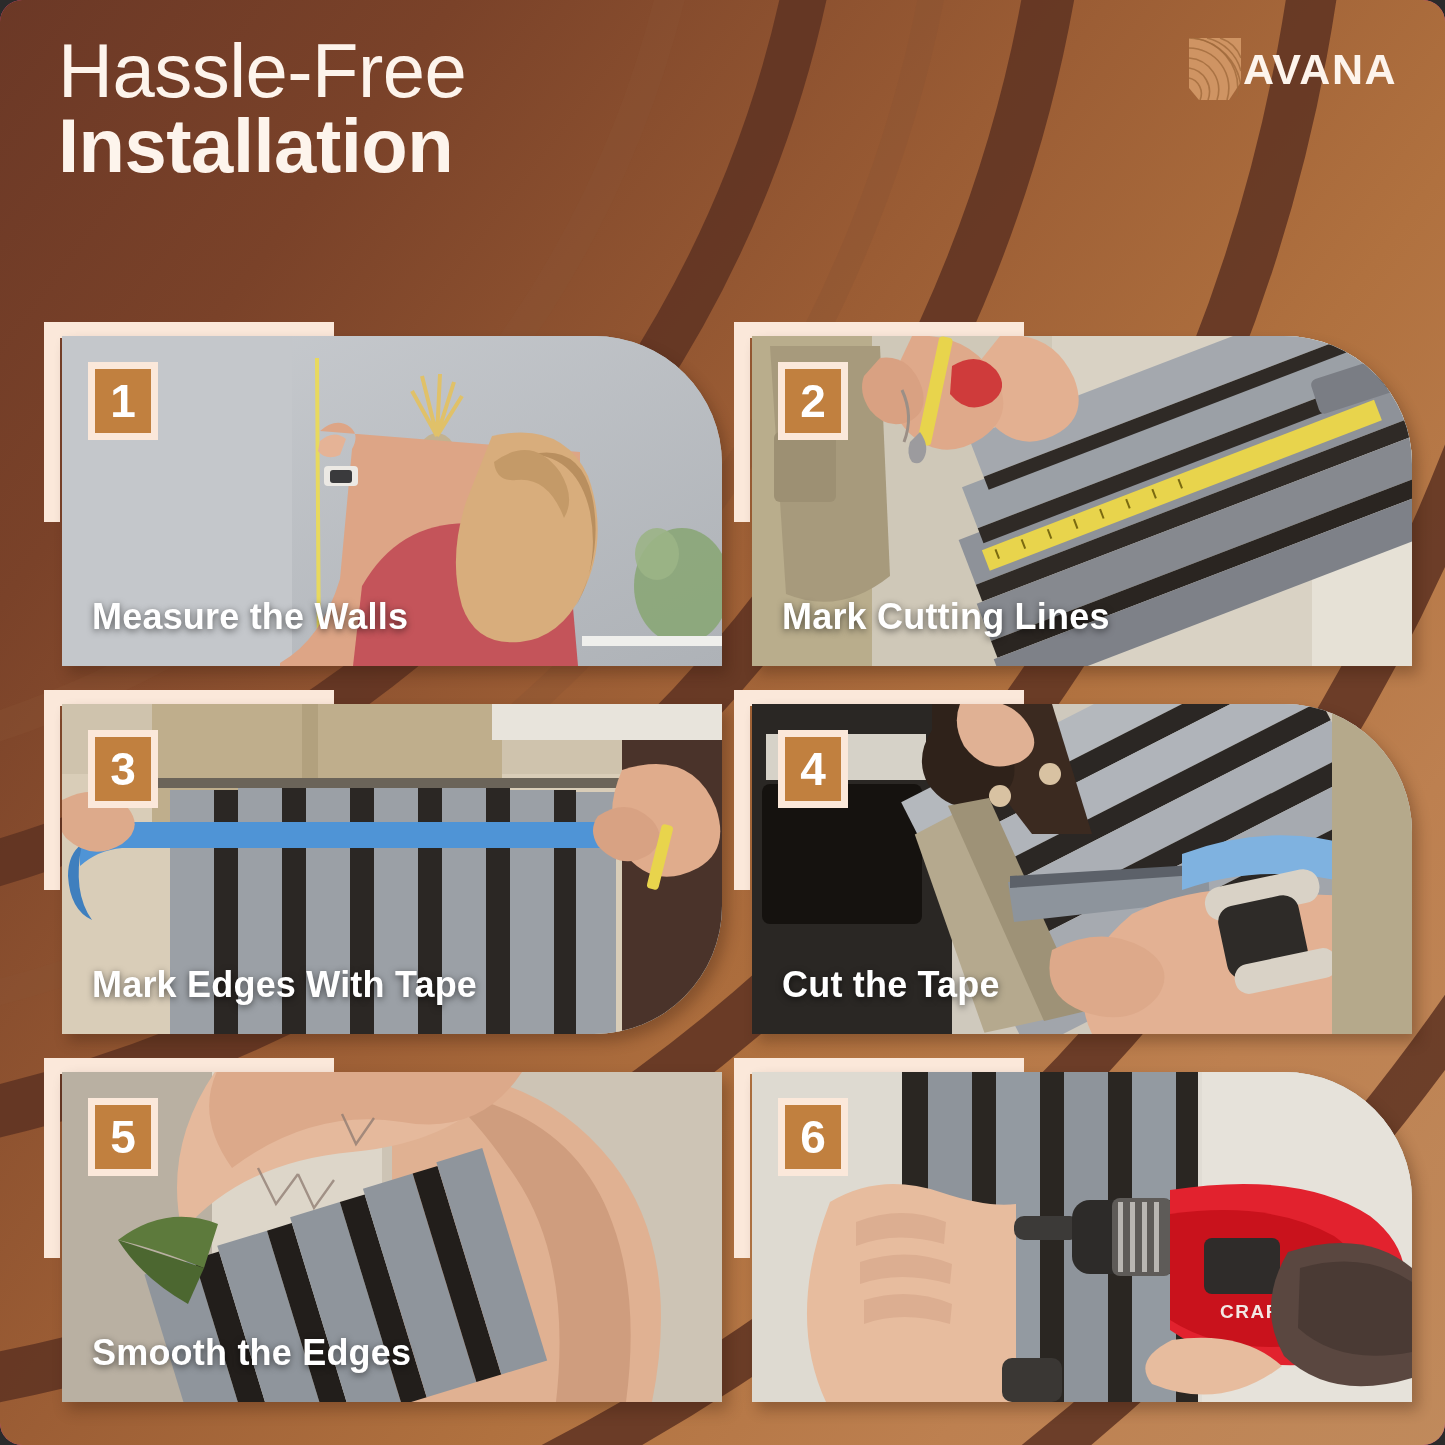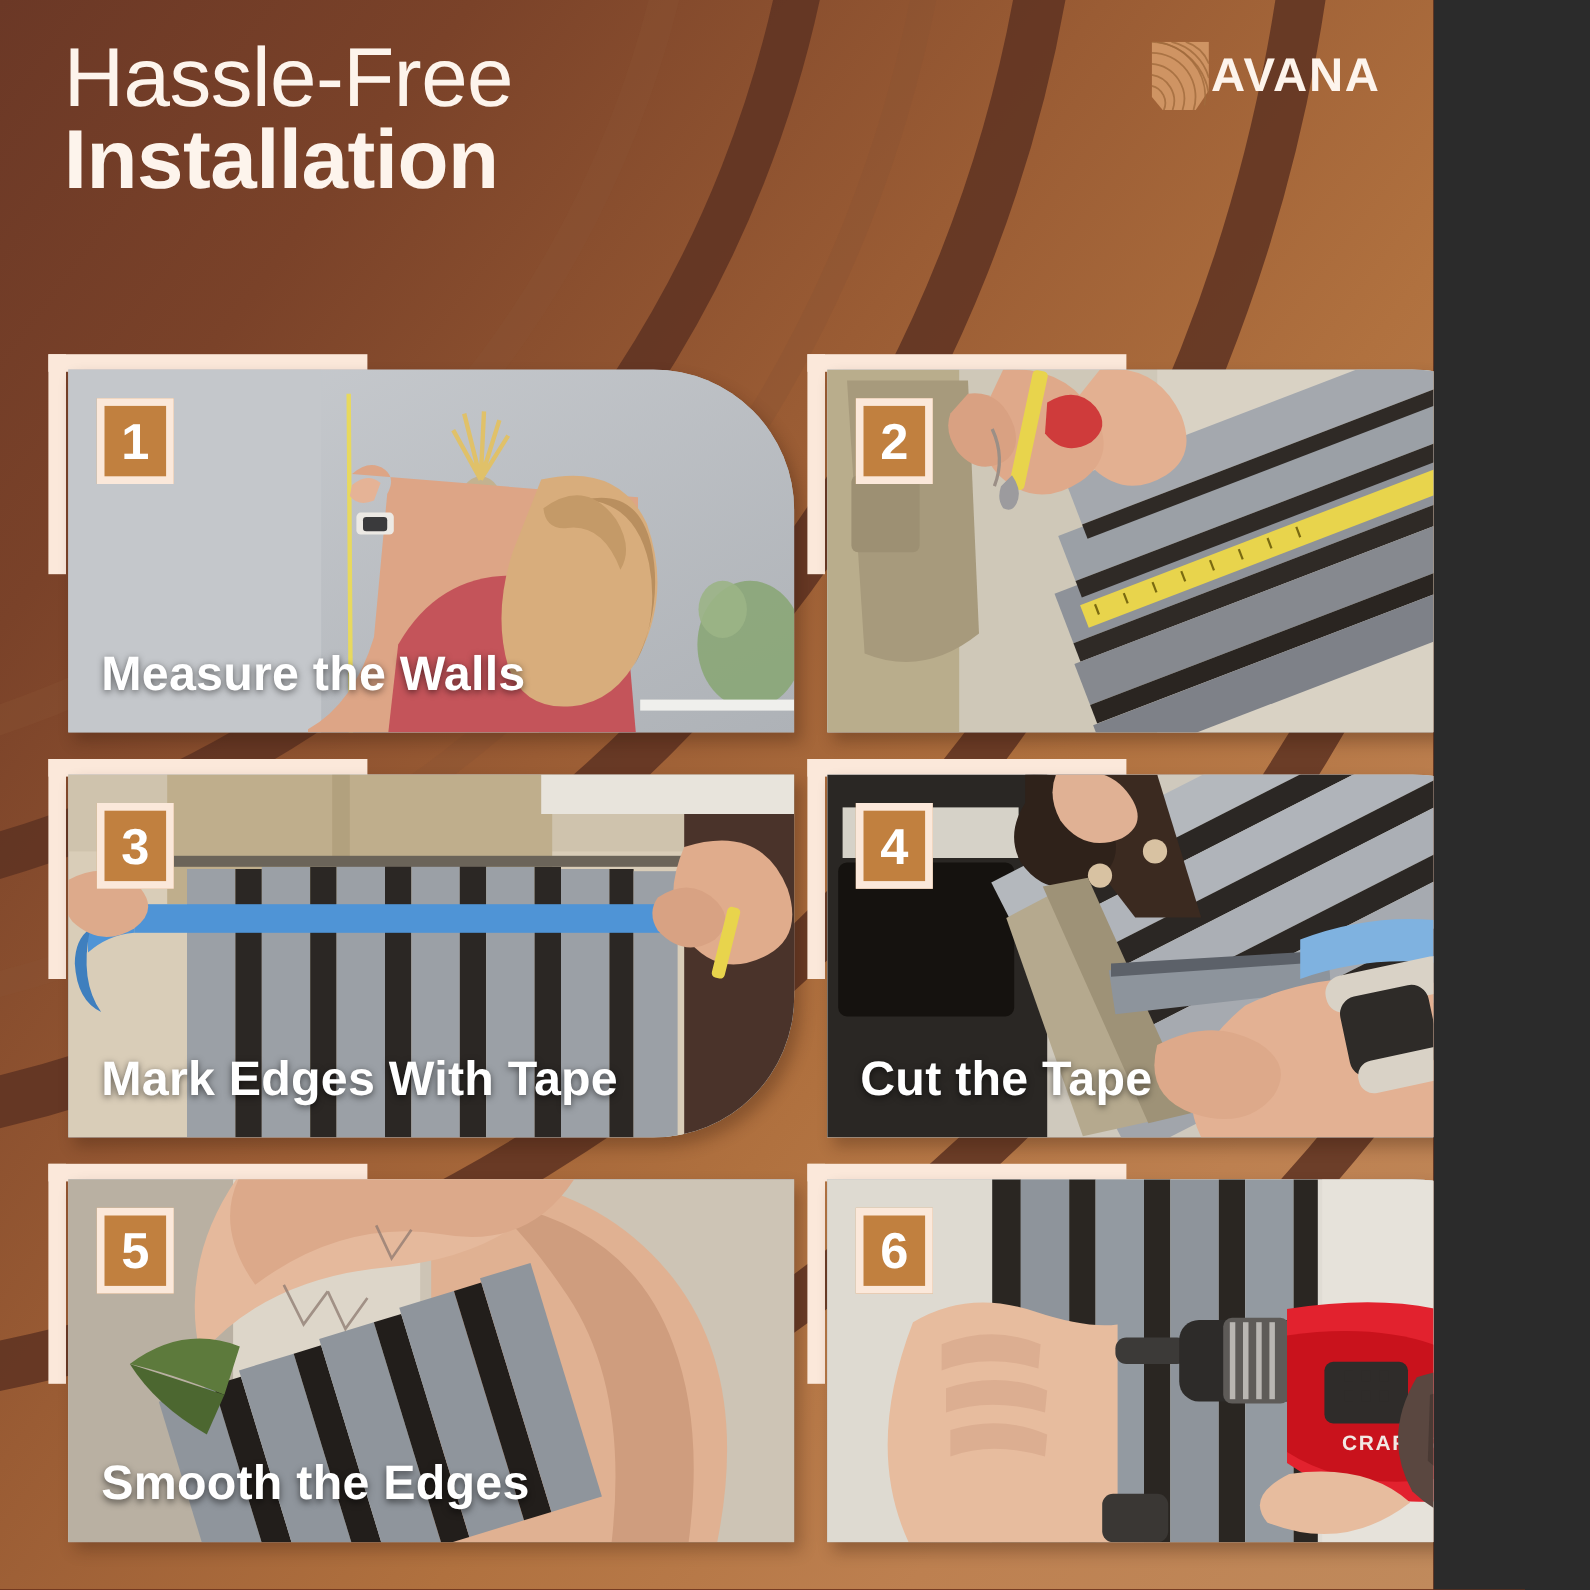--- a/index.html
+++ b/index.html
@@ -4,25 +4,26 @@
 <style>
   html, body {
     margin: 0;
     padding: 0;
     background: #2b2b2b;
   }
   * { box-sizing: border-box; }
 
   .poster {
     position: relative;
-    width: 1303px;
+    width: 1445px;
     height: 1445px;
     overflow: hidden;
     font-family: "Liberation Sans", sans-serif;
-    background: #c2410c;
+    background: #ec4899;
+    border-radius: 22px;
   }
 
   
   .bg-layer {
     position: absolute;
     inset: 0;
     overflow: hidden;
   }
   .bg-base {
     position: absolute;
@@ -155,21 +156,21 @@
     font-size: 46px;
     font-weight: 700;
     line-height: 1;
   }
 
   .caption {
     position: absolute;
     left: 30px;
     bottom: 28px;
     color: #FFFFFF;
-    font-size: 44px;
+    font-size: 36px;
     font-weight: 700;
     letter-spacing: 0.2px;
     text-shadow: 0 2px 7px rgba(0,0,0,0.55);
     z-index: 3;
     white-space: nowrap;
   }
 </style>
 </head>
 <body>
 
@@ -295,20 +296,21 @@
             <path d="M128 22 q30 -4 42 30 q6 22 -10 32 q-24 12 -42 -10 q-12 -18 -6 -34 z" fill="#d9a182"></path>
             <rect x="176" y="0" width="14" height="110" rx="4" fill="#e8d44c" transform="rotate(12 183 55)"></rect>
             <path d="M200 30 q26 -16 44 4 q14 18 -4 32 q-24 14 -42 -8 z" fill="#cf3b3b"></path>
             <path d="M168 96 q10 14 4 26 q-4 8 -12 4 q-6 -8 -2 -20 z" fill="#9c9b9e"></path>
             <path d="M150 54 q12 26 2 52" stroke="#9b8f86" stroke-width="3" fill="none"></path>
             <rect x="560" y="24" width="130" height="36" rx="6" fill="#7a7d84" transform="rotate(-18 625 42)"></rect>
           </svg>
           <div class="badge">
             <span>2</span>
           </div>
+          <div class="caption">Mark Cutting Lines</div>
         </div>
       </div>
     </div>
 
     <div class="step-row">
 
       <div class="step col-l">
         <div class="frame-top"></div>
         <div class="frame-left"></div>
         <div class="card round-br">

